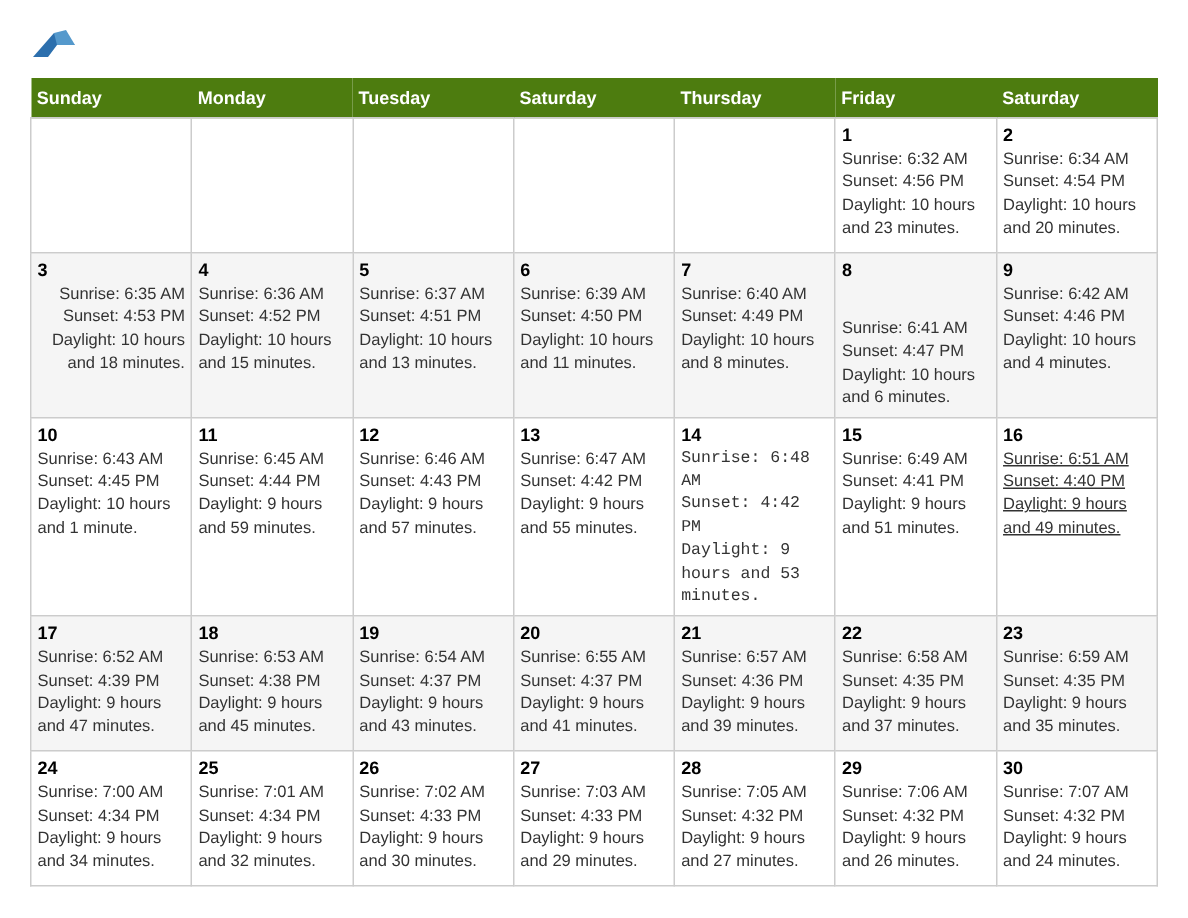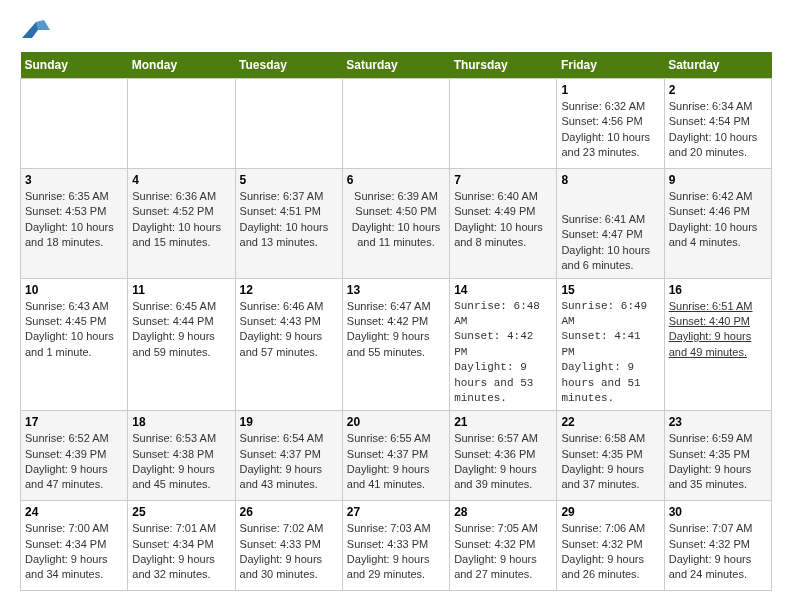--- a/index.html
+++ b/index.html
@@ -139,39 +139,39 @@
         <td>
           <div class="day-number">2</div>
           <div class="day-info" style="white-space: pre-line;">Sunrise: 6:34 AM
 Sunset: 4:54 PM
 Daylight: 10 hours and 20 minutes.</div>
         </td>
       </tr>
       <tr>
         <td>
           <div class="day-number">3</div>
-          <div class="day-info" style="white-space: pre-line;">Sunrise: 6:35 AM
+          <div class="day-info" style="white-space: pre-line; text-align: right;">Sunrise: 6:35 AM
 Sunset: 4:53 PM
 Daylight: 10 hours and 18 minutes.</div>
         </td>
         <td>
           <div class="day-number">4</div>
           <div class="day-info" style="white-space: pre-line;">Sunrise: 6:36 AM
 Sunset: 4:52 PM
 Daylight: 10 hours and 15 minutes.</div>
         </td>
         <td>
           <div class="day-number">5</div>
           <div class="day-info" style="white-space: pre-line;">Sunrise: 6:37 AM
 Sunset: 4:51 PM
 Daylight: 10 hours and 13 minutes.</div>
         </td>
         <td>
           <div class="day-number">6</div>
-          <div class="day-info" style="white-space: pre-line; text-align: center;">Sunrise: 6:39 AM
+          <div class="day-info" style="white-space: pre-line;">Sunrise: 6:39 AM
 Sunset: 4:50 PM
 Daylight: 10 hours and 11 minutes.</div>
         </td>
         <td>
           <div class="day-number">7</div>
           <div class="day-info" style="white-space: pre-line;">Sunrise: 6:40 AM
 Sunset: 4:49 PM
 Daylight: 10 hours and 8 minutes.</div>
         </td>
         <td>
@@ -213,21 +213,21 @@
 Daylight: 9 hours and 55 minutes.</div>
         </td>
         <td>
           <div class="day-number">14</div>
           <div class="day-info" style="white-space: pre-line; font-family: Liberation Mono, monospace;">Sunrise: 6:48 AM
 Sunset: 4:42 PM
 Daylight: 9 hours and 53 minutes.</div>
         </td>
         <td>
           <div class="day-number">15</div>
-          <div class="day-info" style="white-space: pre-line; font-family: Liberation Mono, monospace;">Sunrise: 6:49 AM
+          <div class="day-info" style="white-space: pre-line;">Sunrise: 6:49 AM
 Sunset: 4:41 PM
 Daylight: 9 hours and 51 minutes.</div>
         </td>
         <td>
           <div class="day-number">16</div>
           <div class="day-info" style="white-space: pre-line; text-decoration: underline;">Sunrise: 6:51 AM
 Sunset: 4:40 PM
 Daylight: 9 hours and 49 minutes.</div>
         </td>
       </tr>

